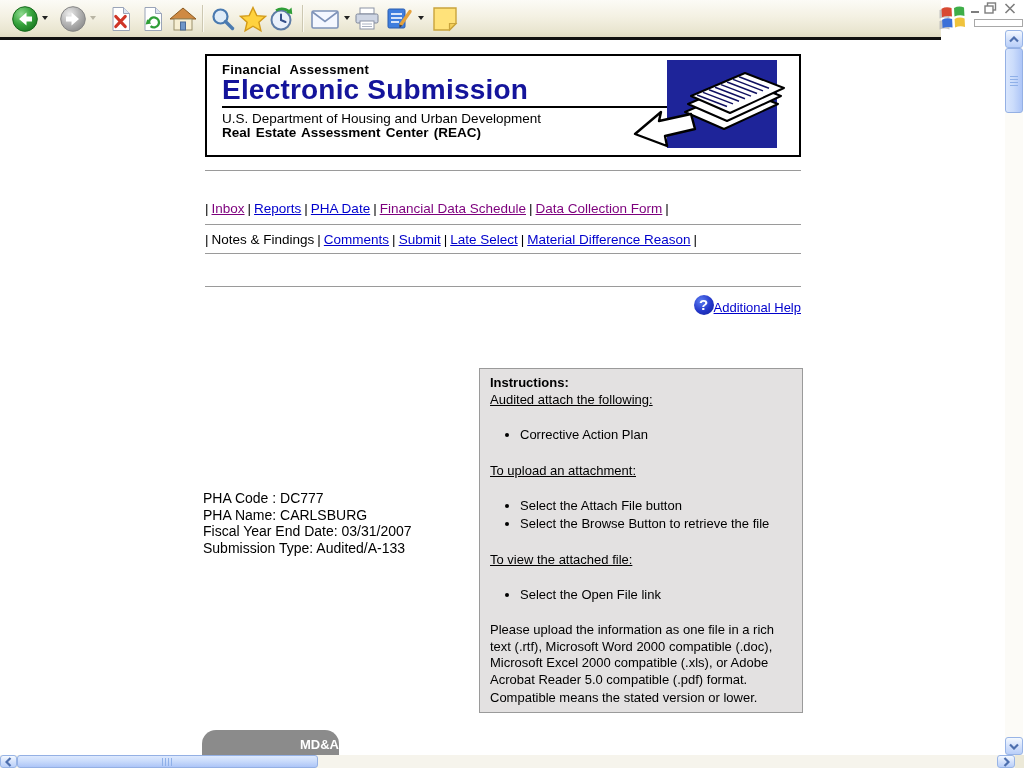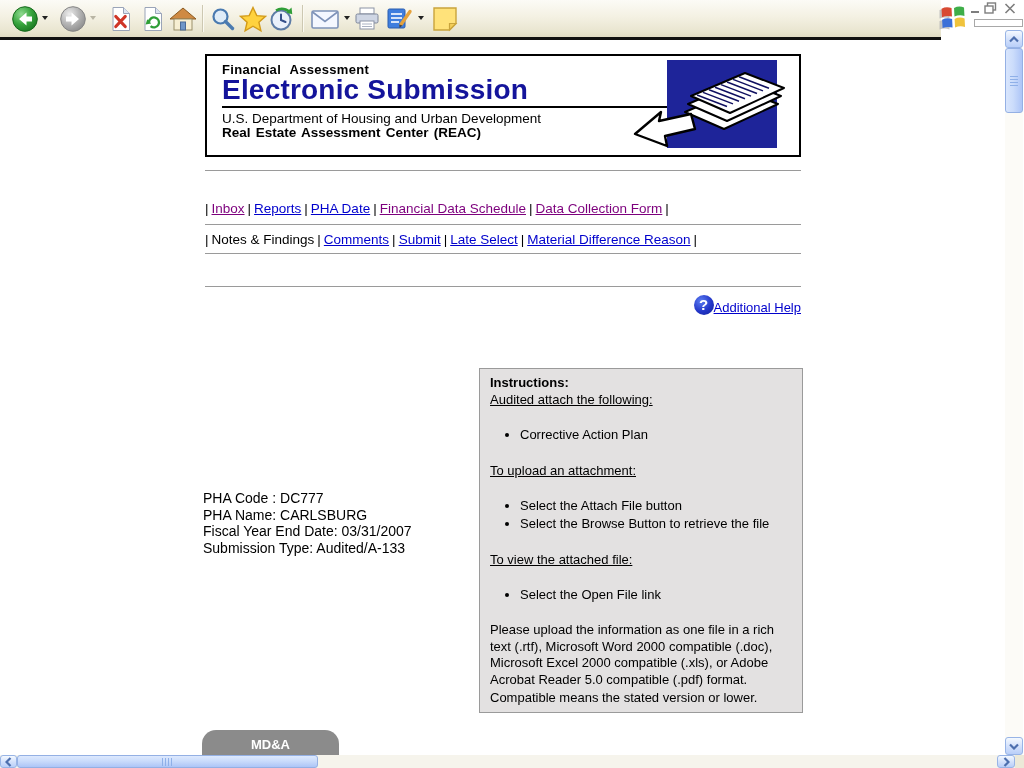--- a/index.html
+++ b/index.html
@@ -76,21 +76,21 @@
   .ins-title{font-weight:bold;}
   .ins-h{text-decoration:underline;margin-top:21px;}
   .ins-h.firsth{margin-top:2px;}
   .instructions ul{margin:20px 0 0 30px;padding:0;}
   .instructions li{margin:0 0 3px 0;}
   .ins-p{margin:20px 0 0 0;line-height:16.5px;}
   .ins-p2{margin:2px 0 0 0;line-height:16.5px;}
 
   .tab{position:absolute;background:#8b8b8b;color:#fff;font-weight:bold;font-size:13px;text-align:center;
     border-radius:14px 14px 0 0;box-sizing:border-box;padding-top:7px;cursor:pointer;z-index:2;}
-  .tab-mdna{left:202px;top:730px;width:137px;height:32px;}
+  .tab-mdna{left:202px;top:730px;width:137px;height:32px;text-align:right;}
   .tab-fs{left:346px;top:732px;width:148px;height:24px;}
 </style>
 </head>
 <body>
 
 <div class="screen">
 
   <div class="toolbar">
     <div class="tbtn" style="left:10px">
       <svg width="28" height="28" viewBox="0 0 28 28">

